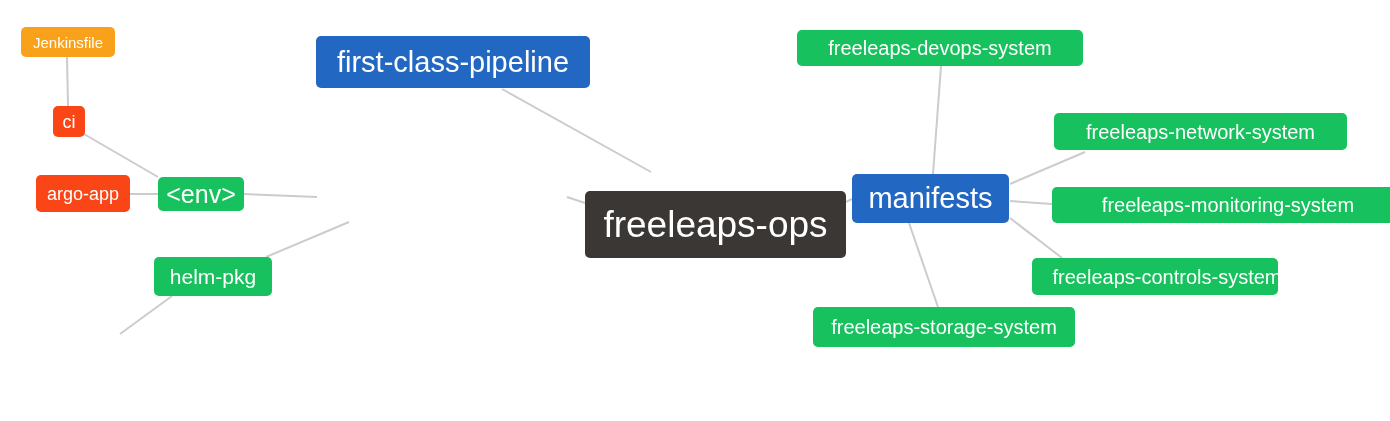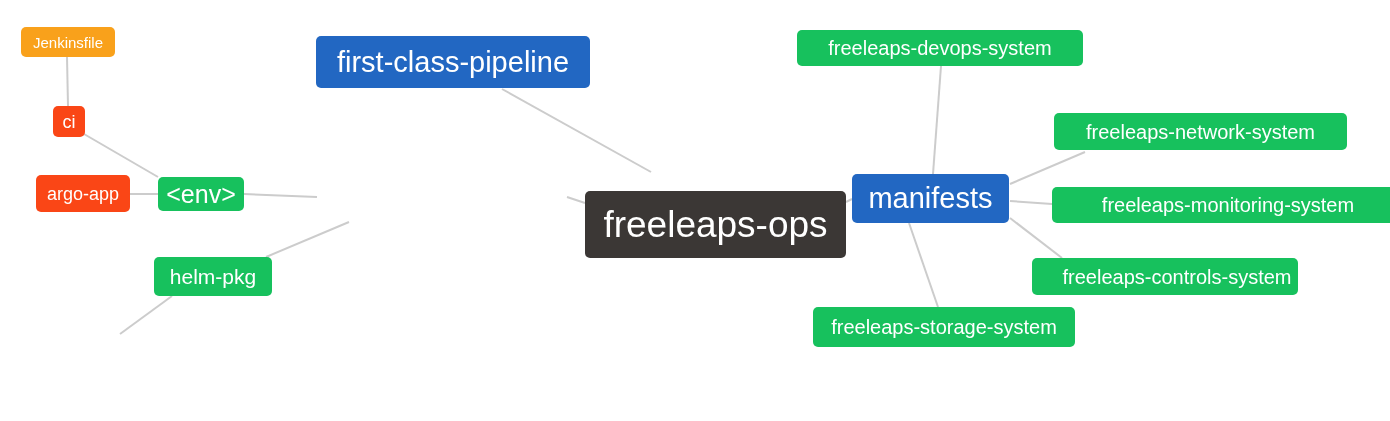--- a/index.html
+++ b/index.html
@@ -78,17 +78,17 @@
   <div class="node dark" style="left:585px; top:172px; width:261px; height:67px; font-size:37px;margin-top:19px;">freeleaps-ops</div>
 
   <div class="node blue" style="left:852px; top:174px; width:157px; height:49px; font-size:29px;">manifests</div>
 
   <div class="node green" style="left:797px; top:30px; width:286px; height:36px; font-size:20px;">freeleaps-devops-system</div>
 
   <div class="node green" style="left:1054px; top:113px; width:293px; height:37px; font-size:20px;">freeleaps-network-system</div>
 
   <div class="node green" style="left:1052px; top:187px; width:352px; height:36px; font-size:20px;">freeleaps-monitoring-system</div>
 
-  <div class="node green" style="left:1032px; top:258px; width:266px; height:37px; font-size:20px;padding-left:24px;">freeleaps-controls-system</div>
+  <div class="node green" style="left:1032px; top:258px; width:246px; height:37px; font-size:20px;padding-left:24px;">freeleaps-controls-system</div>
 
   <div class="node green" style="left:813px; top:307px; width:262px; height:40px; font-size:20px;">freeleaps-storage-system</div>
 
 </div>
 
 </body></html>

